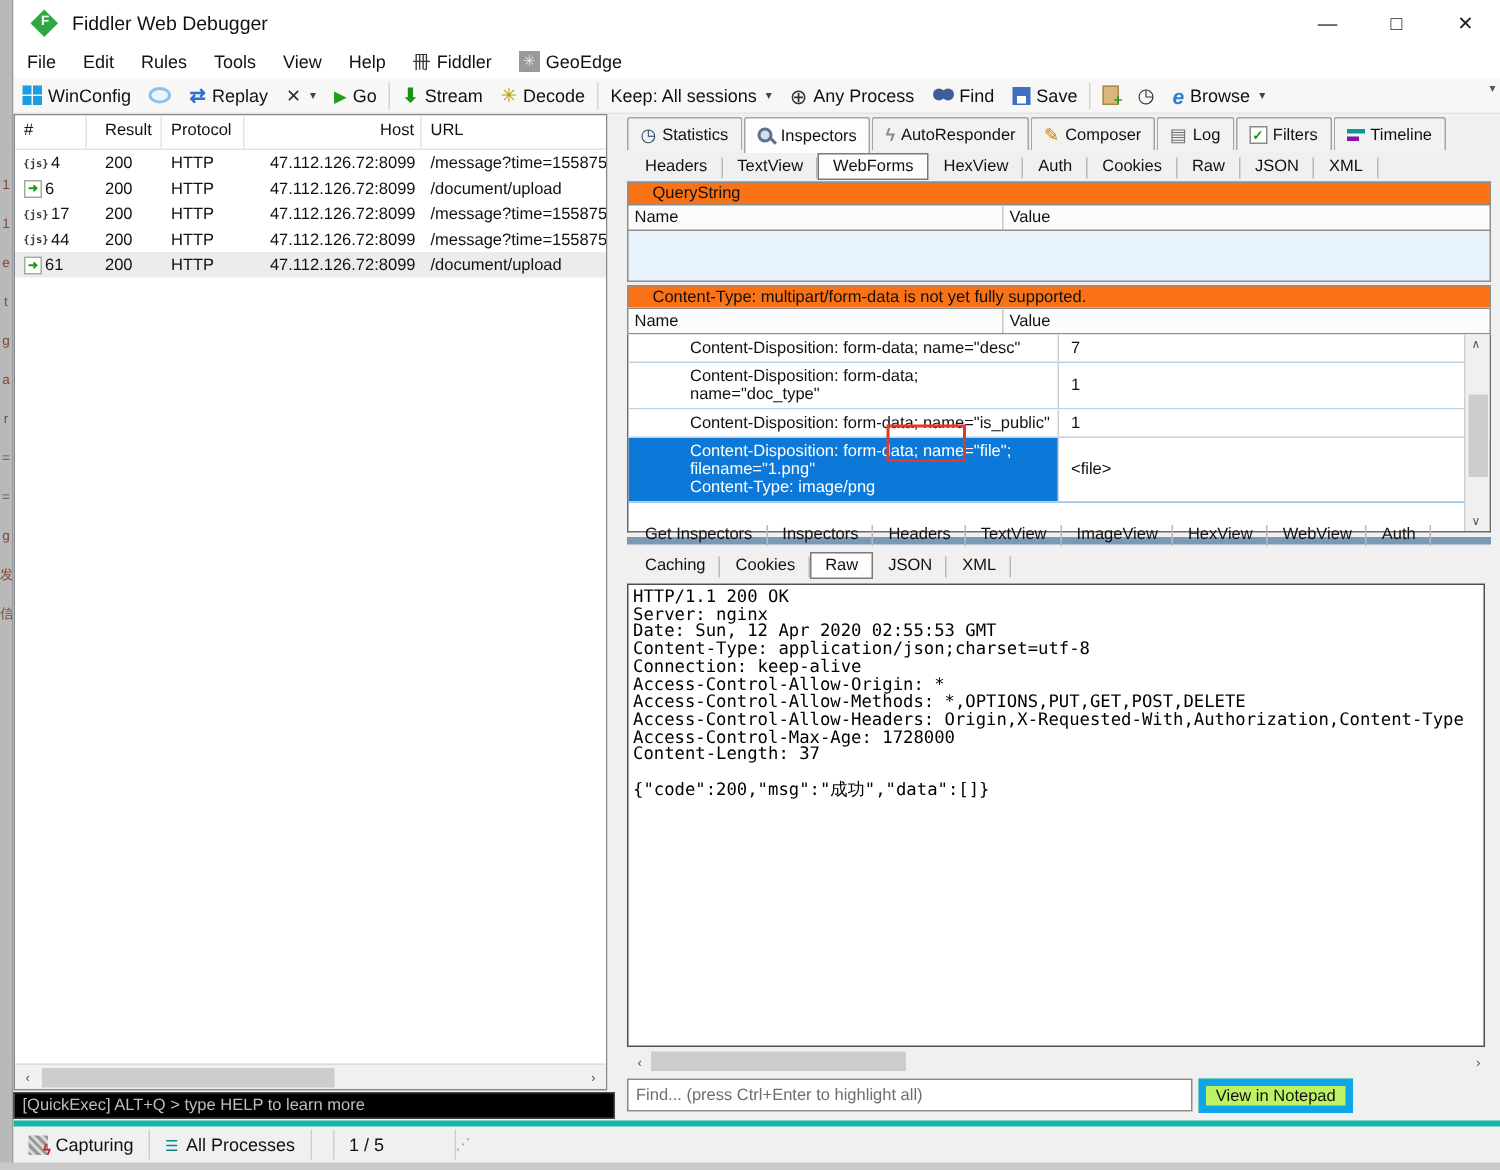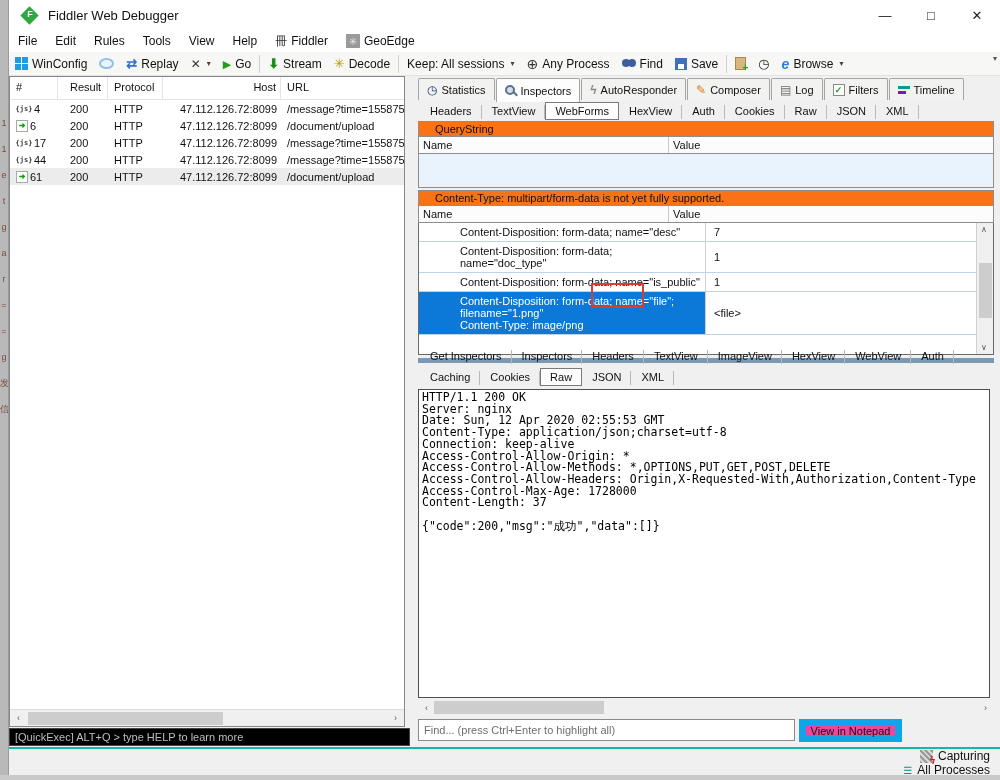--- a/index.html
+++ b/index.html
@@ -124,27 +124,27 @@
   #response-group{position:absolute;left:0;top:269px;width:576px;height:397px;}
   .rtabs{display:flex;align-items:center;height:21px;font-size:11px;color:#111;padding-left:2px;}
   #raw-area{position:relative;margin-top:2px;width:572px;height:309px;background:#fff;border:1px solid #4f4f4f;overflow:hidden;}
   #raw-text{position:absolute;left:3px;top:2px;font-family:"DejaVu Sans Mono",monospace;font-size:11.5px;line-height:11.7px;color:#000;white-space:pre;}
   #resp-hscroll{position:relative;width:576px;height:16px;background:#f0f0f0;margin-top:2px;display:flex;align-items:center;}
   #resp-hthumb{position:absolute;left:16px;top:1px;width:170px;height:13px;background:#cdcdcd;}
   #resp-hscroll .right{margin-left:auto;}
   #find-bar{display:flex;margin-top:3px;width:484px;height:23px;}
   #find-input{flex:1;height:22px;border:1px solid #8a8a8a;font-size:11px;padding:0 5px;color:#333;background:#fff;outline:none;}
   #find-input::placeholder{color:#6e6e6e;opacity:1;}
-  #notepad-btn{width:103px;height:23px;margin-left:4px;background:#ec4899;border:7px solid #0ea5e9;font-size:11px;color:#111;display:flex;align-items:center;justify-content:center;}
+  #notepad-btn{width:103px;height:23px;margin-left:4px;background:#bef264;border:5px solid #0ea5e9;font-size:11px;color:#111;display:flex;align-items:center;justify-content:center;}
 
   
   #quickexec{position:absolute;left:0;top:728px;width:401px;height:18px;background:#000;color:#bdbdbd;font-size:11px;padding:2px 5px;border:1px solid #444;}
 
   
-  #statusbar{position:absolute;left:0;top:747px;width:100%;height:28px;background:#f0f0f0;border-top:2px solid #14b8a6;display:flex;align-items:flex-end;font-size:12px;color:#111;flex-direction:column;}
+  #statusbar{position:absolute;left:0;top:747px;width:100%;height:28px;background:#f0f0f0;border-top:4px solid #14b8a6;display:flex;align-items:center;font-size:12px;color:#111;}
   .st-sep{width:1px;height:20px;background:#cfcfcf;}
   .st-item{padding:0 10px;display:flex;align-items:center;gap:5px;white-space:nowrap;}
   .capture-icon{width:13px;height:13px;background:repeating-linear-gradient(45deg,#9a9a9a 0 2px,#d8d8d8 2px 4px);position:relative;}
   .capture-icon::after{content:"ϟ";position:absolute;right:-2px;bottom:-3px;color:#d01818;font-weight:bold;font-size:10px;}
   .procfilter-icon::before{content:"☰";color:#0c8a8a;font-size:10px;}
   #st-count{width:80px;text-align:center;}
   #st-url{flex:1;padding:0 10px;overflow:hidden;white-space:nowrap;}
   .grip{color:#9a9a9a;font-size:10px;padding-right:4px;}
 
   

